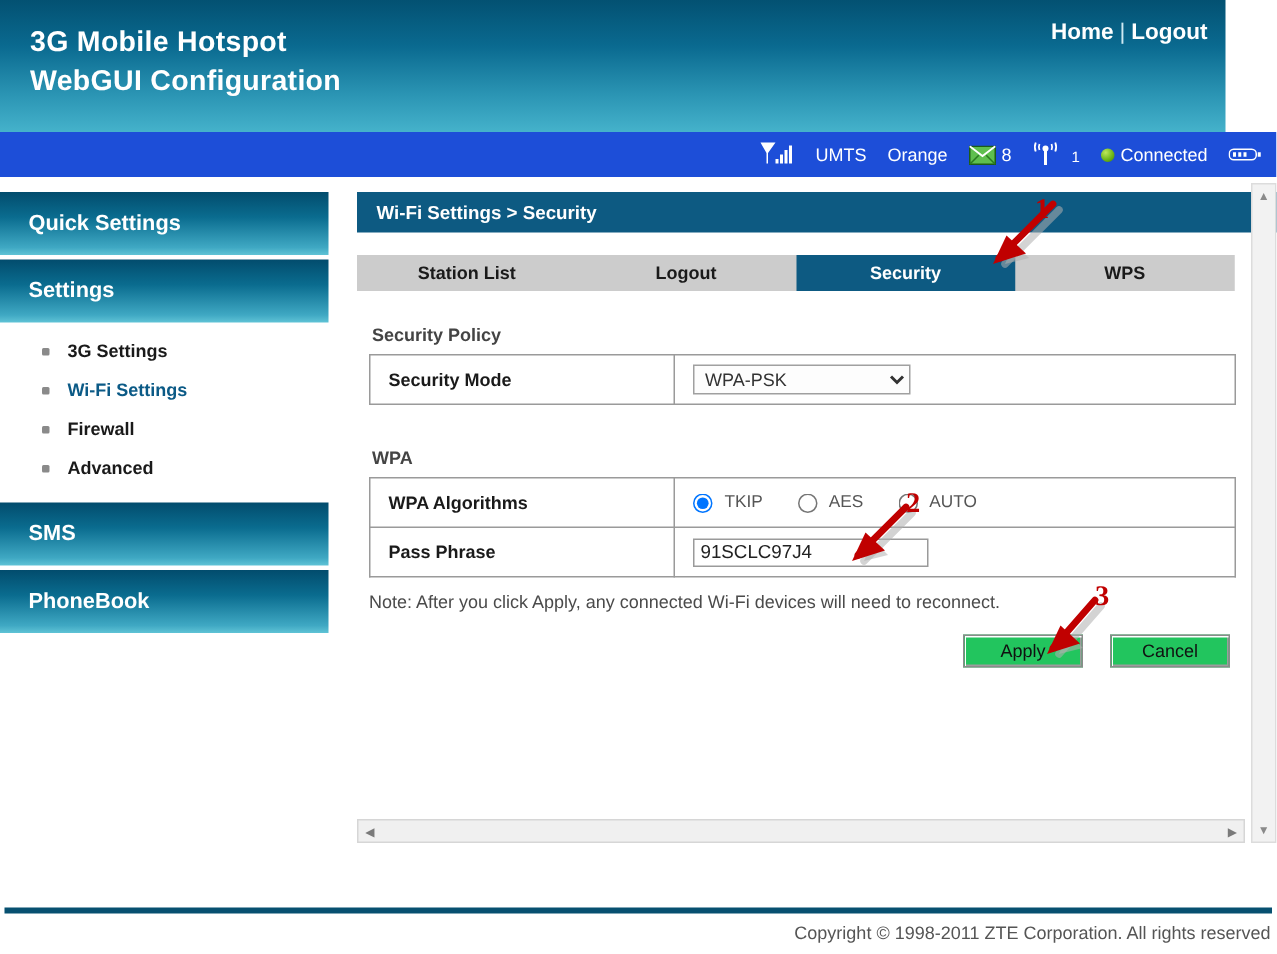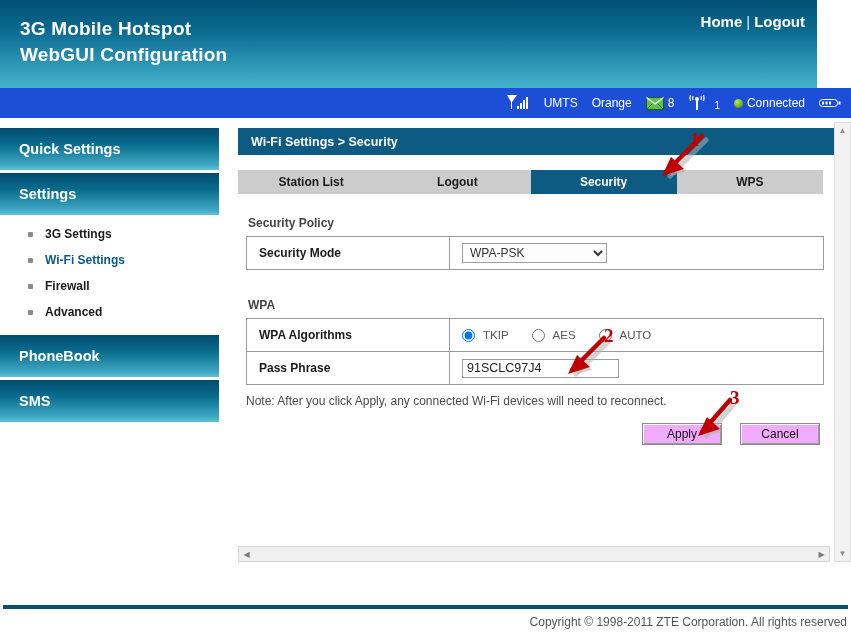--- a/index.html
+++ b/index.html
@@ -259,21 +259,21 @@
     margin-left: 8px;
     display: flex;
     justify-content: flex-end;
     gap: 18px;
     padding-right: 4px;
     box-sizing: border-box;
   }
   .btn {
     width: 80px;
     height: 22px;
-    background: #f0abfc;
+    background: #22c55e;
     border: 1px solid #8b8b8b;
     box-shadow: inset 1px 1px 0 #ffffff, inset -1px -1px 0 #9d9d9d;
     font-family: "Liberation Sans", sans-serif;
     font-size: 12px;
     color: #111;
     cursor: pointer;
   }
 
   
   .hscroll {
@@ -452,25 +452,25 @@
       <span class="bullet"></span>
       <span class="lbl">Firewall</span>
     </li>
     <li>
       <span class="bullet"></span>
       <span class="lbl">Advanced</span>
     </li>
   </ul>
 
   <div class="side-section">
+    <span>SMS</span>
+  </div>
+
+  <div class="side-section">
     <span>PhoneBook</span>
-  </div>
-
-  <div class="side-section">
-    <span>SMS</span>
   </div>
 
 
 </div>
 
 <div class="main">
 
   <div class="crumb">
     <span>Wi-Fi Settings &gt; Security</span>
   </div>

